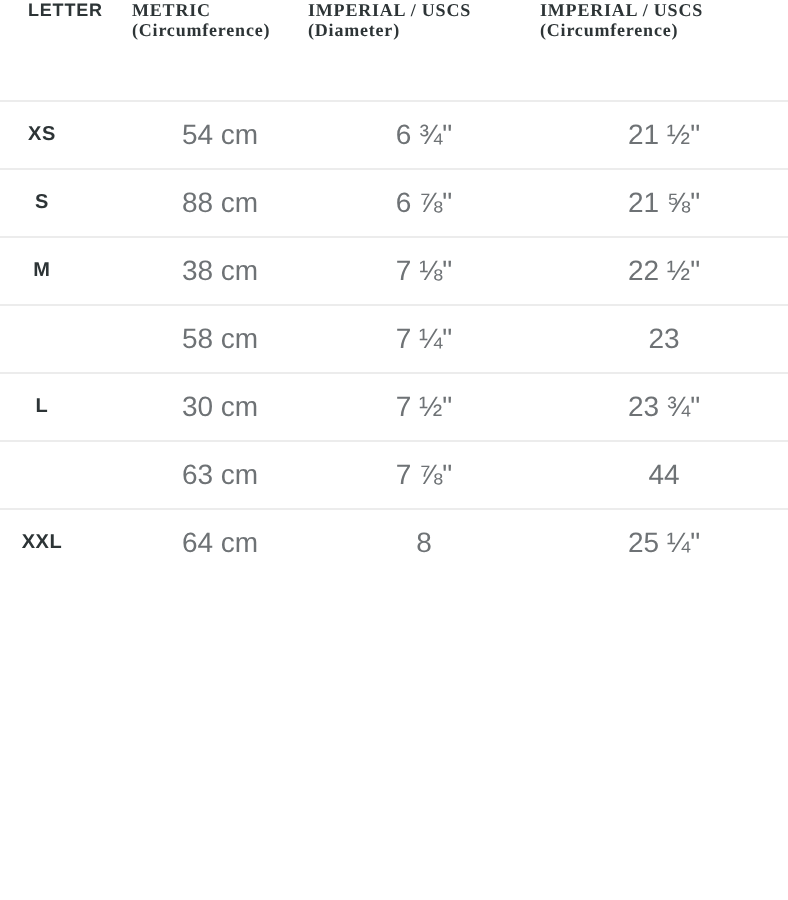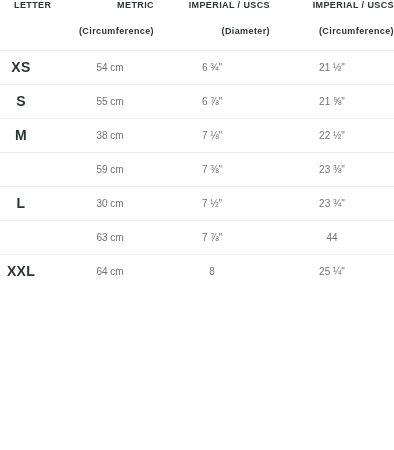--- a/index.html
+++ b/index.html
@@ -42,48 +42,49 @@
     padding-top: 12px;
     height: 50px;
     box-sizing: border-box;
   }
   thead th .hdr-main {
     display: block;
     white-space: nowrap;
   }
   thead th .hdr-sub {
     display: block;
-    margin-top: 16px;
+    margin-top: 0;
     white-space: nowrap;
   }
   th.th-letter {
     text-align: left;
     padding-left: 14px;
   }
   th.th-center {
-    text-align: right;
+    text-align: left;
+    font-family: Liberation Serif, serif;
   }
 
   
   tbody tr {
     height: 33px;
   }
   tbody td {
     border-top: 1px solid #ececec;
     height: 33px;
-    font-size: 10px;
+    font-size: 14px;
     color: #6e7275;
     vertical-align: middle;
   }
   td.cell-letter {
     text-align: center;
     padding-right: 24px;
     font-weight: bold;
     color: #2d3436;
-    font-size: 14px;
+    font-size: 10px;
     letter-spacing: 0.3px;
   }
   td.cell-center {
     text-align: center;
   }
 </style>
 </head>
 <body>
 
 <table class="size-table">
@@ -115,35 +116,35 @@
   </thead>
   <tbody>
     <tr>
       <td class="cell-letter">XS</td>
       <td class="cell-center">54 cm</td>
       <td class="cell-center">6 ¾"</td>
       <td class="cell-center">21 ½"</td>
     </tr>
     <tr>
       <td class="cell-letter">S</td>
-      <td class="cell-center">55 cm</td>
+      <td class="cell-center">88 cm</td>
       <td class="cell-center">6 ⅞"</td>
       <td class="cell-center">21 ⅝"</td>
     </tr>
     <tr>
       <td class="cell-letter">M</td>
       <td class="cell-center">38 cm</td>
       <td class="cell-center">7 ⅛"</td>
       <td class="cell-center">22 ½"</td>
     </tr>
     <tr>
       <td class="cell-letter"></td>
-      <td class="cell-center">59 cm</td>
-      <td class="cell-center">7 ⅜"</td>
-      <td class="cell-center">23 ⅜"</td>
+      <td class="cell-center">58 cm</td>
+      <td class="cell-center">7 ¼"</td>
+      <td class="cell-center">23</td>
     </tr>
     <tr>
       <td class="cell-letter">L</td>
       <td class="cell-center">30 cm</td>
       <td class="cell-center">7 ½"</td>
       <td class="cell-center">23 ¾"</td>
     </tr>
     <tr>
       <td class="cell-letter"></td>
       <td class="cell-center">63 cm</td>

